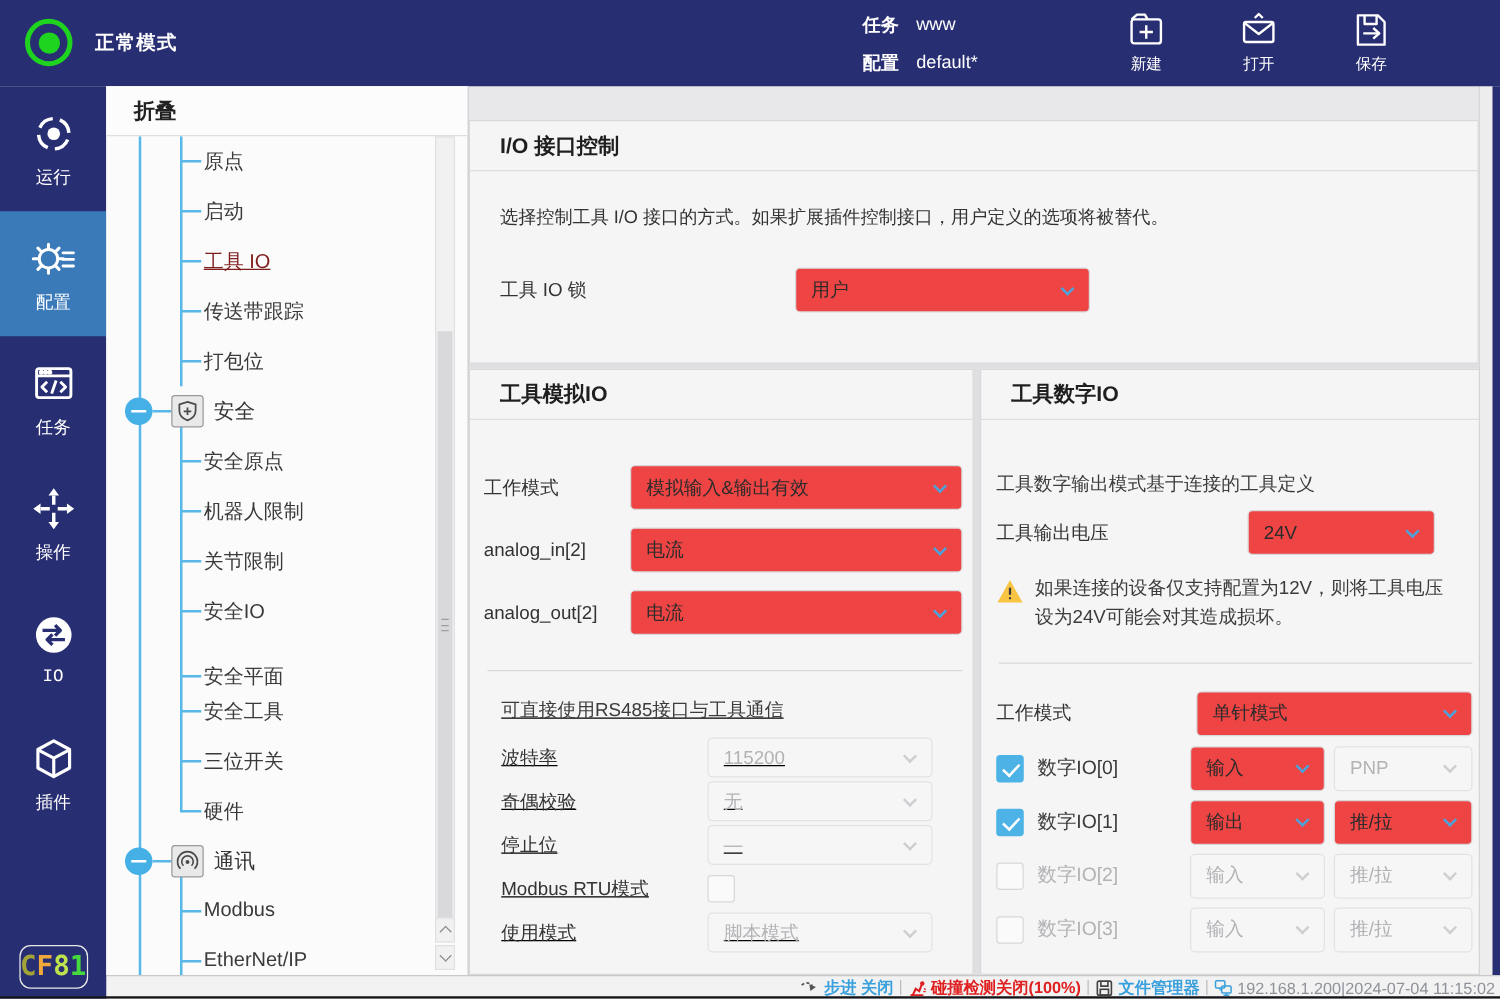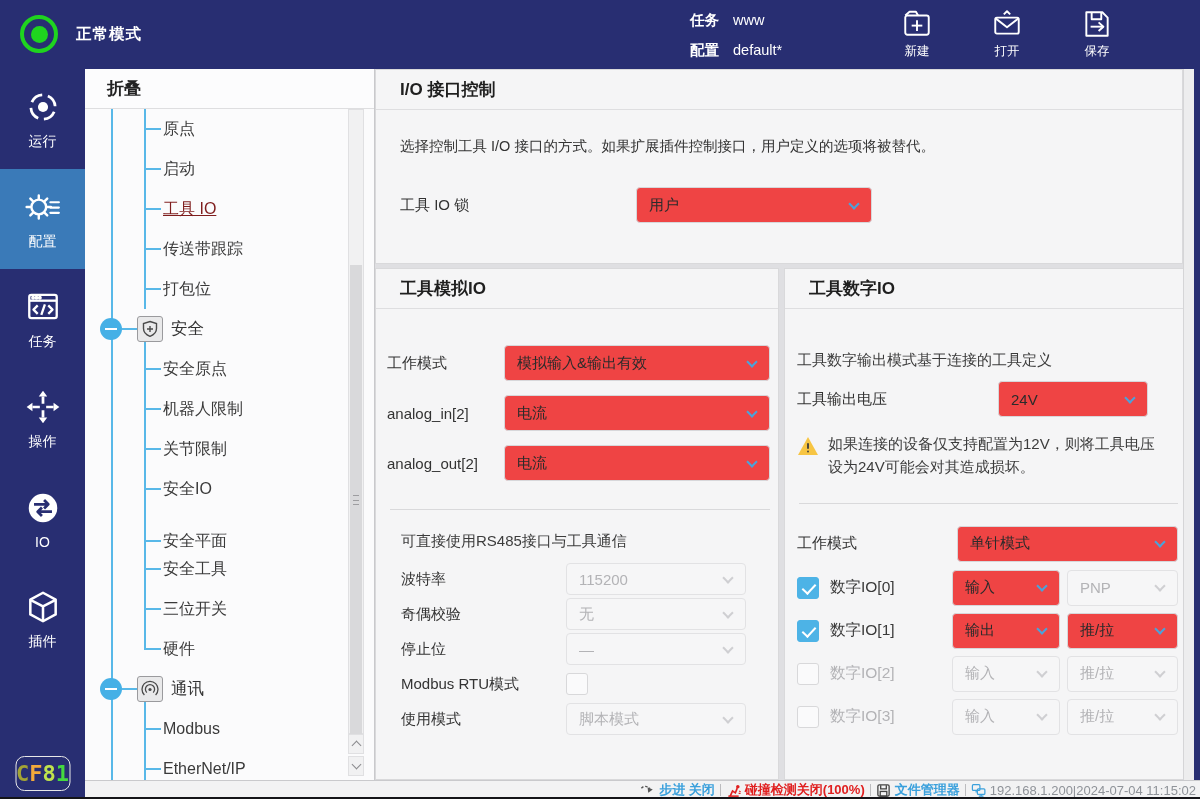--- a/index.html
+++ b/index.html
@@ -20,21 +20,21 @@
   .tb-actions { position:absolute; left:888px; top:8px; display:flex; gap:32px; }
   .tb-btn { width:58px; display:flex; flex-direction:column; align-items:center; cursor:pointer; }
   .tb-btn svg { width:32px; height:32px; }
   .tb-btn span { font-size:12.5px; margin-top:3px;font-family:Liberation Serif, serif; }
 
   
   .app-row { flex:1; display:flex; min-height:0; }
 
   
   .sidebar { flex:0 0 85px; background:#282e72; display:flex; flex-direction:column; align-items:stretch; position:relative; }
-  .sb-item { height:100px; display:flex; flex-direction:column; align-items:center; justify-content:center; gap:7px; color:#fff; cursor:pointer; }
+  .sb-item { height:100px; display:flex; flex-direction:column; align-items:center; justify-content:center; gap:7px; color:#fff; cursor:pointer;font-family:Liberation Mono, monospace; }
   .sb-item.active { background:#3a7ab8; }
   .sb-item svg { width:38px; height:38px; }
   .sb-item span { font-size:14px; }
   .sb-badge { position:absolute; bottom:8px; left:50%; transform:translateX(-50%);
     border:1.5px solid #e8e8e8; border-radius:9px; padding:4px 0;
     font-family:"DejaVu Sans Mono","Liberation Mono",monospace; font-size:22px; font-weight:bold; white-space:nowrap; }
 
   
   .treepanel { flex:0 0 290px; background:#fbfbfc; border-right:1px solid #c9c9cc; position:relative; overflow:hidden; }
   .tree-header { height:40px; display:flex; align-items:center; padding-left:22px;
@@ -58,21 +58,21 @@
   .tree-thumb::after { content:""; position:absolute; left:3px; right:3px; top:50%; height:8px;
     border-top:1px solid #9d9da0; border-bottom:1px solid #9d9da0; transform:translateY(-50%);
     background:linear-gradient(#9d9da0,#9d9da0) center/100% 1px no-repeat; }
   .tree-btns { position:absolute; right:10px; bottom:4px; width:16px; height:42px; display:flex; flex-direction:column; gap:2px; }
   .tree-btn { flex:1; background:#f1f1f2; border:1px solid #e0e0e2; position:relative; cursor:pointer; }
   .tree-btn::after { content:""; position:absolute; left:4px; top:7px; width:6px; height:6px;
     border-left:1.5px solid #8a8a8d; border-top:1.5px solid #8a8a8d; transform:rotate(45deg); }
   .tree-btn.down::after { transform:rotate(225deg); top:4px; }
 
   
-  .main { flex:1; display:flex; flex-direction:column; gap:4px; background:#dfdfe2; min-width:0; }
+  .main { flex:1; display:flex; flex-direction:column; gap:4px; background:#dfdfe2; min-width:0;margin-top:27px; }
   .panel { background:#f5f5f6; border:1px solid #d9d9db; }
   .ptitle { height:40px; display:flex; align-items:center; padding-left:24px;
     font-size:17px; font-weight:bold; color:#1f1f1f; border-bottom:1px solid #dedee0; }
   .sec-top { flex:0 0 195px; }
   .sec-top .desc { margin:27px 0 0 24px; font-size:14.5px; color:#333; }
   .lock-row { display:flex; align-items:center; margin:31px 0 0 24px; }
   .lock-row .flabel { flex:0 0 236px; }
   .cols { flex:1; display:flex; gap:5px; min-height:0; }
   .panel-left { flex:0 0 404px; display:flex; flex-direction:column; }
   .panel-right { flex:1; display:flex; flex-direction:column; }
@@ -85,21 +85,21 @@
     transform:rotate(45deg); margin:-3px 2px 0 8px; flex:0 0 auto; }
   .select.disabled { color:#b3b3b6; background:#f6f6f7; border-color:#e2e2e4; cursor:default; }
   .select.disabled .chev { border-color:#cfcfd2; }
 
   
   .pl-body { padding:36px 8px 0 11px; }
   .frow { display:flex; align-items:center; margin-bottom:14px; }
   .frow .flabel { flex:0 0 117px; }
   .frow .select { flex:1; }
   .pl-divider { height:1px; background:#d9d9db; margin:28px 0 0 3px; }
-  .rs485 { margin:22px 0 0 14px; }
+  .rs485 { margin:22px 0 0 14px;text-decoration:underline; }
   .rs485-note { font-size:15px; color:#3c3c3c; margin-bottom:13px; }
   .rrow { display:flex; align-items:center; height:30px; margin-bottom:5px; }
   .rrow .flabel { flex:0 0 165px; }
   .rrow .select { width:180px; height:32px; }
   .cb { width:22px; height:22px; border:1px solid #7cc5ec; border-radius:3px; background:#fff; position:relative; flex:0 0 auto; cursor:pointer; }
   .cb.checked { background:#4db3e6; border-color:#4db3e6; }
   .cb.checked::after { content:""; position:absolute; left:7px; top:3px; width:6px; height:11px;
     border-right:2px solid #fff; border-bottom:2px solid #fff; transform:rotate(43deg); }
   .cb.dis { border-color:#d8d8da; background:#fafafb; cursor:default; }
   .cb.gray { border-color:#d8d8da; background:#fafafb; }

